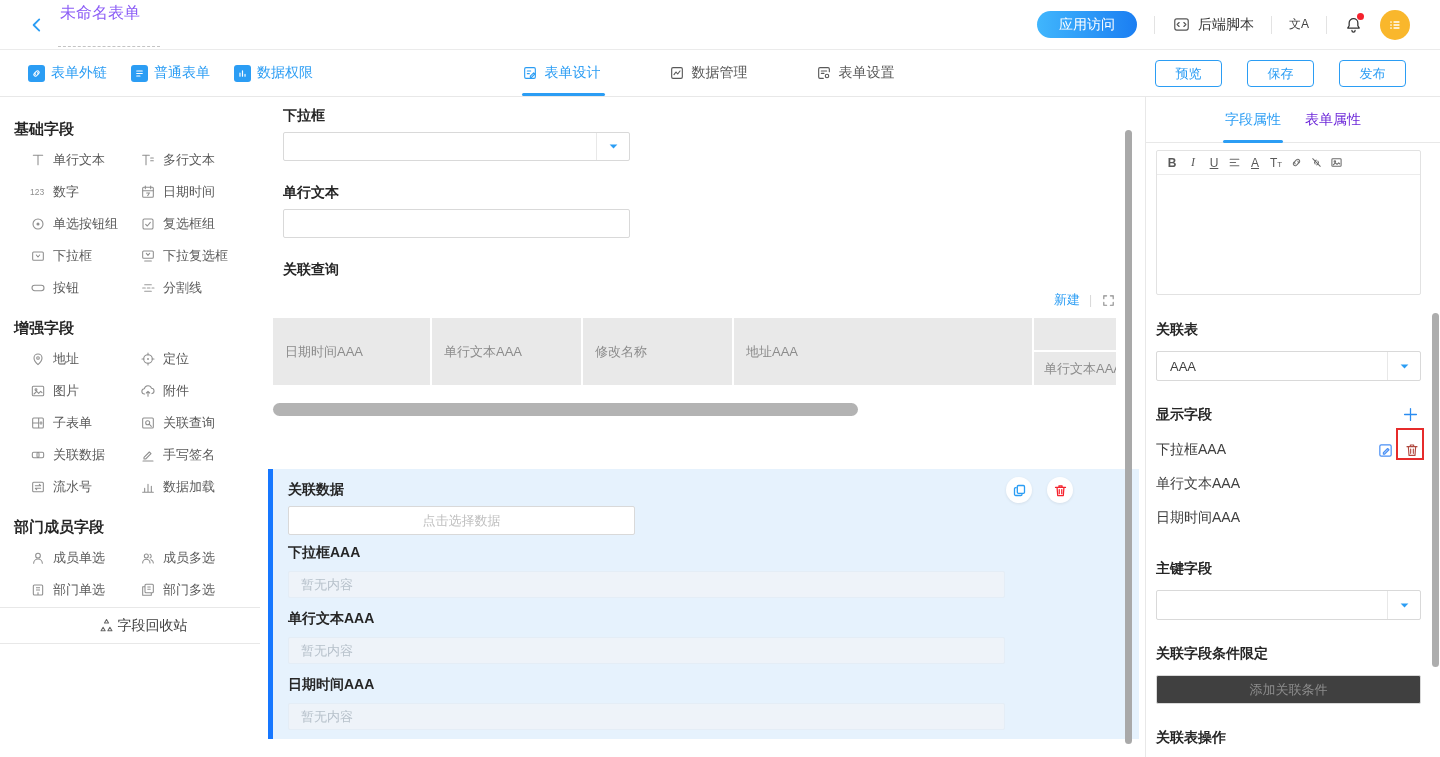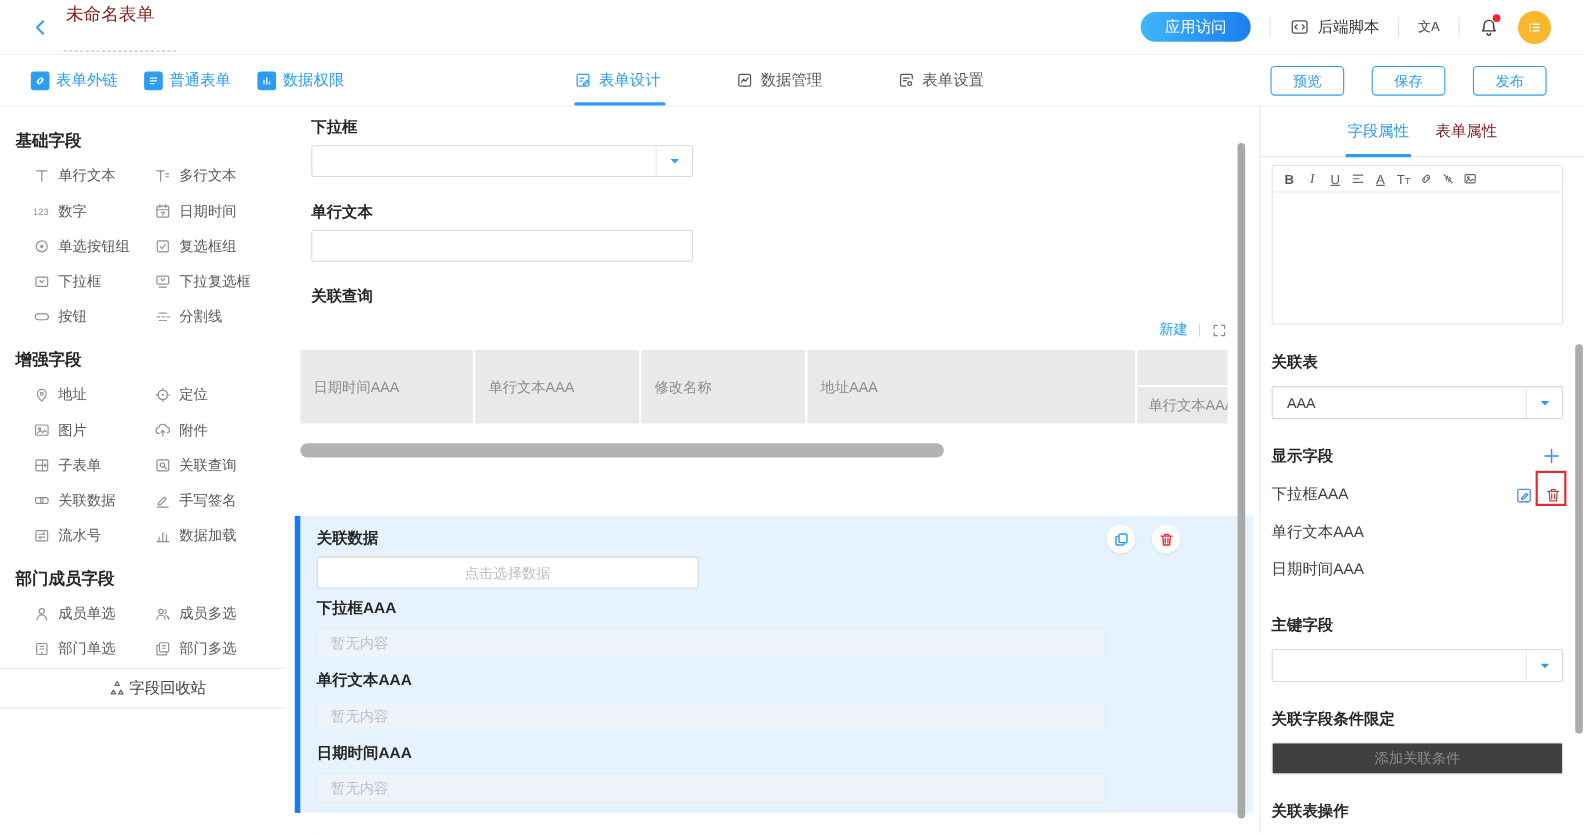--- a/index.html
+++ b/index.html
@@ -6,21 +6,21 @@
   html,body { width:1440px; height:757px; overflow:hidden; background:#fff;
     font-family:"Liberation Sans","DejaVu Sans",sans-serif; }
   .app { position:relative; width:1440px; height:757px; overflow:hidden; color:#262626; }
   svg { display:block; }
   .ic { display:inline-flex; align-items:center; justify-content:center; flex:none; }
 
   
   .topbar { position:absolute; left:0; top:0; width:1440px; height:50px;
     border-bottom:1px solid #ebebeb; display:flex; align-items:center; padding:0 30px 0 28px; }
   .back { width:18px; height:18px; color:#2b9df4; cursor:pointer; }
-  .doc-title { margin-left:12px; font-size:16px; color:#7f1d1d;
+  .doc-title { margin-left:12px; font-size:16px; color:#8b5cf6;
     padding:0 20px 22px 2px; border-bottom:1px dashed #c4c4c4; }
   .top-right { margin-left:auto; display:flex; align-items:center; gap:17px; }
   .pill-btn { height:27px; padding:0 22px; border-radius:14px; border:none;
     background:linear-gradient(90deg,#40b6fd,#1b7ef2); color:#fff; font-size:14px;
     display:flex; align-items:center; cursor:pointer; }
   .vsep { width:1px; height:18px; background:#e3e3e3; }
   .script-item { display:flex; align-items:center; gap:7px; font-size:14px; color:#333; cursor:pointer; }
   .gray-ic { color:#555; }
   .bell-wrap { position:relative; }
   .bell-dot { position:absolute; right:-1px; top:-2px; width:7px; height:7px;
@@ -102,21 +102,21 @@
   .mt12 { margin-top:12px; }
   .canvas-scroll { position:absolute; right:12px; top:33px; width:7px; height:614px;
     background:#a9a9a9; border-radius:4px; cursor:pointer; }
 
   
   .panel { position:absolute; left:1145px; top:97px; bottom:0; width:295px;
     border-left:1px solid #e8e8e8; background:#fff; padding:0 20px 0 10px; overflow:hidden; }
   .panel-tabs { margin:0 -20px 0 -10px; height:46px; border-bottom:1px solid #e8e8e8;
     display:flex; align-items:center; justify-content:center; gap:24px; }
   .panel-tab { position:relative; height:46px; display:flex; align-items:center;
-    font-size:14px; color:#7f1d1d; cursor:pointer; }
+    font-size:14px; color:#6d28d9; cursor:pointer; }
   .panel-tab.active { color:#2b9df4; }
   .panel-tab.active .tabline { position:absolute; left:-2px; right:-2px; bottom:0;
     height:3px; background:#2b9df4; border-radius:2px; }
   .editor { margin-top:7px; width:265px; height:145px; border:1px solid #e2e2e2; border-radius:2px; }
   .editor-toolbar { height:24px; border-bottom:1px solid #ececec; display:flex;
     align-items:center; gap:7px; padding:0 8px; color:#595959; }
   .et { font-size:12px; width:14px; text-align:center; cursor:pointer; color:#595959; }
   .et.b { font-weight:bold; }
   .et.i { font-style:italic; font-family:"Liberation Serif",serif; }
   .et.u, .et.a { text-decoration:underline; }

